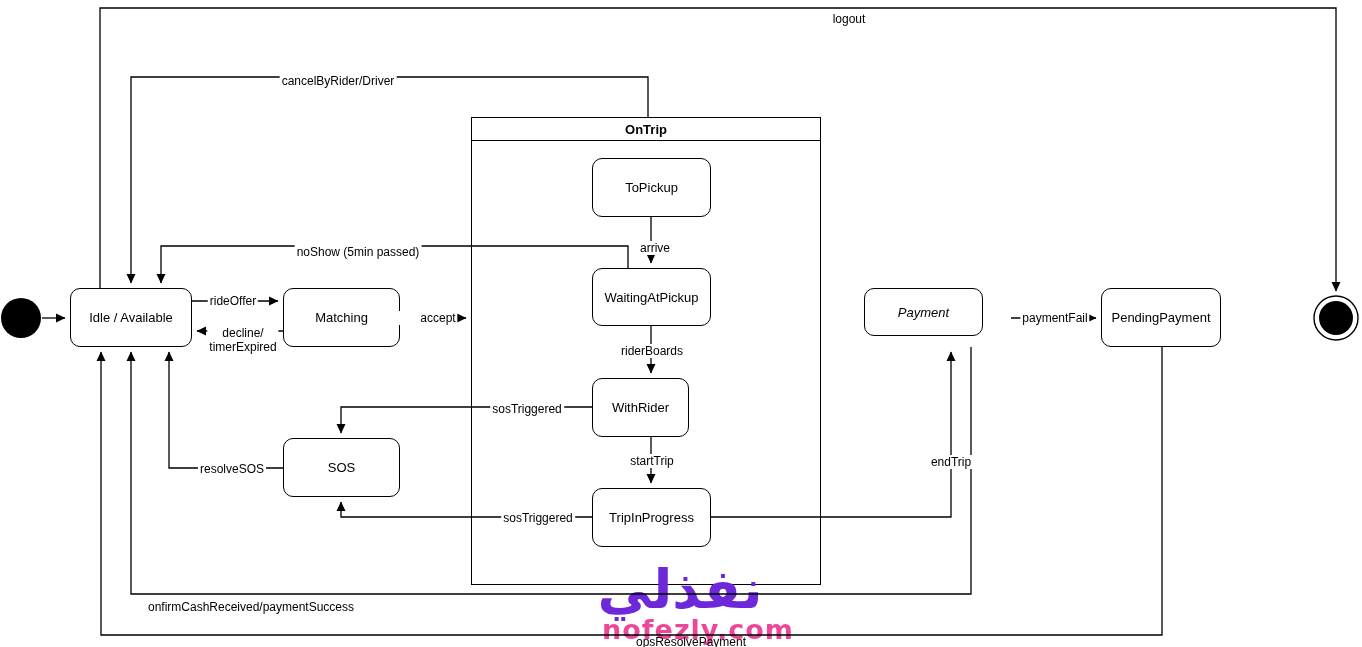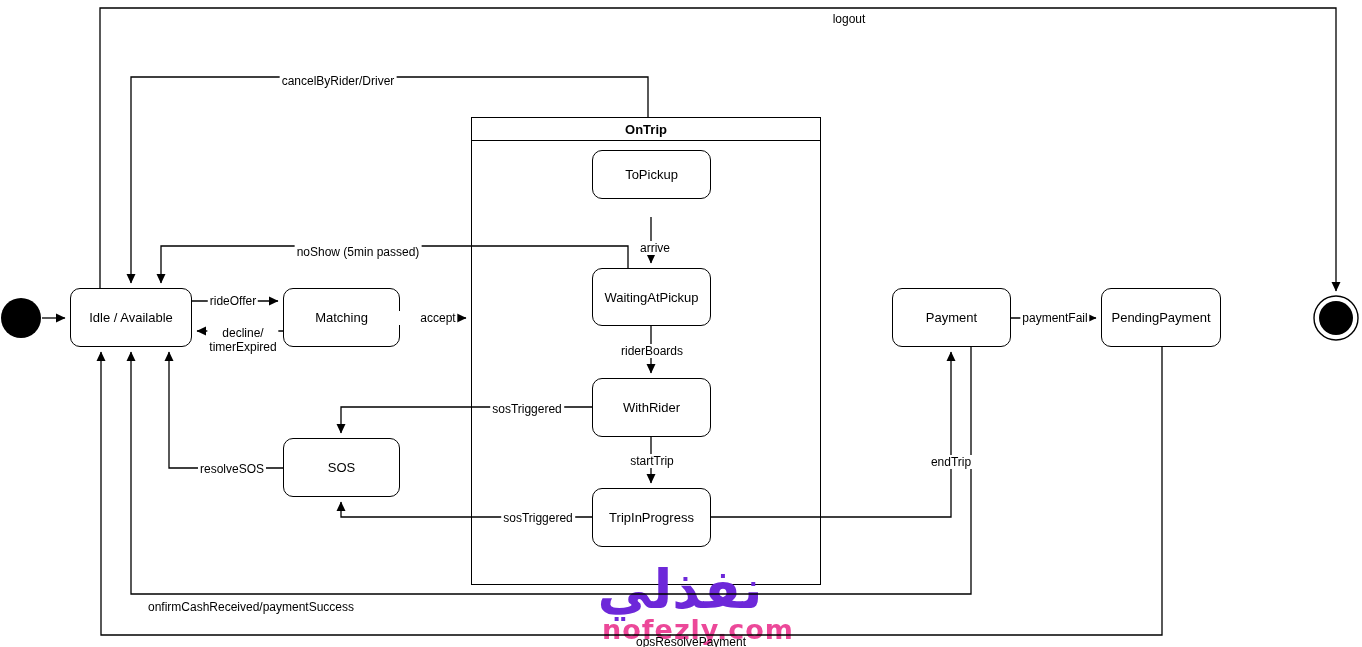--- a/index.html
+++ b/index.html
@@ -59,26 +59,26 @@
     </g>
     <circle cx="21" cy="318" r="20" fill="#000"></circle>
     <g>
       <circle cx="1336" cy="318" r="22" fill="#fff" stroke="#000" stroke-width="1.4"></circle>
       <circle cx="1336" cy="318" r="17" fill="#000"></circle>
     </g>
   </svg>
 
   <div class="state" style="left:70px;top:288px;width:122px;height:59px;">Idle / Available</div>
   <div class="state" style="left:283px;top:288px;width:117px;height:59px;">Matching</div>
-  <div class="state" style="left:592px;top:150px;width:119px;height:49px;text-align:center;">ToPickup</div>
+  <div class="state" style="left:592px;top:158px;width:119px;height:59px;text-align:center;">ToPickup</div>
   <div class="state" style="left:592px;top:268px;width:119px;height:58px;">WaitingAtPickup</div>
-  <div class="state" style="left:592px;top:378px;width:119px;height:59px;">WithRider</div>
+  <div class="state" style="left:592px;top:378px;width:97px;height:59px;">WithRider</div>
   <div class="state" style="left:592px;top:488px;width:119px;height:59px;">TripInProgress</div>
   <div class="state" style="left:283px;top:438px;width:117px;height:59px;">SOS</div>
-  <div class="state" style="left:892px;top:288px;width:119px;height:59px;">Payment</div>
+  <div class="state" style="left:864px;top:288px;width:119px;height:48px;font-style:italic;">Payment</div>
   <div class="state" style="left:1101px;top:288px;width:120px;height:59px;">PendingPayment</div>
 
   <div class="elabel" style="left:233px;top:301px;">rideOffer</div>
   <div class="elabel" style="left:243px;top:340px;">
     <span style="display:block">decline/</span>
     <span style="display:block">timerExpired</span>
   </div>
   <div class="elabel" style="left:421px;top:318px;padding-left:36px;">accept</div>
   <div class="elabel" style="left:655px;top:248px;">arrive</div>
   <div class="elabel" style="left:652px;top:351px;">riderBoards</div>

